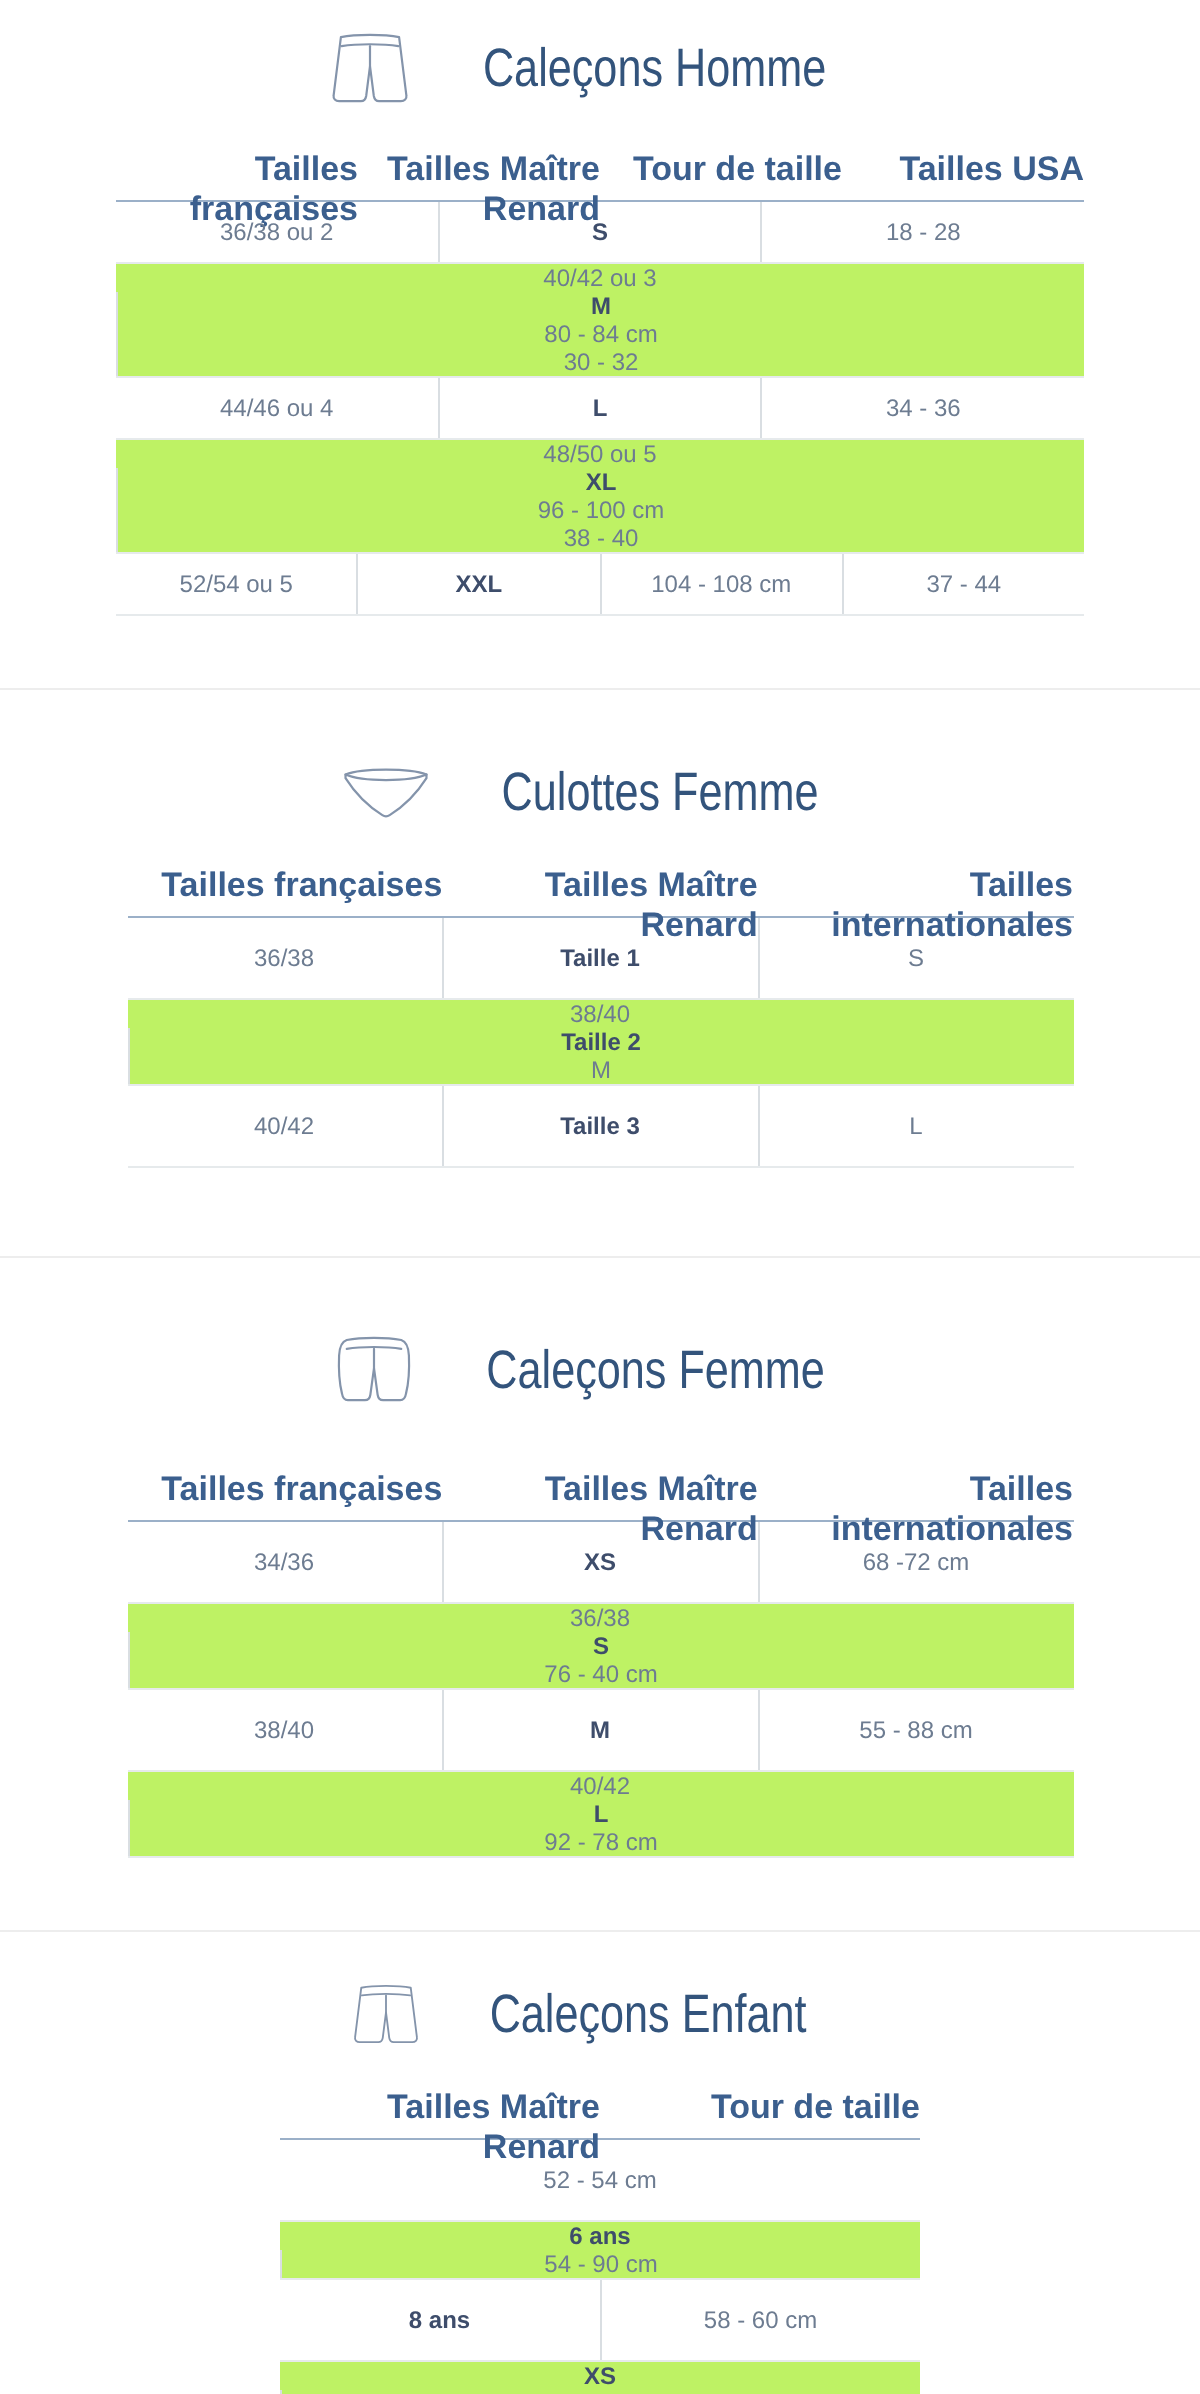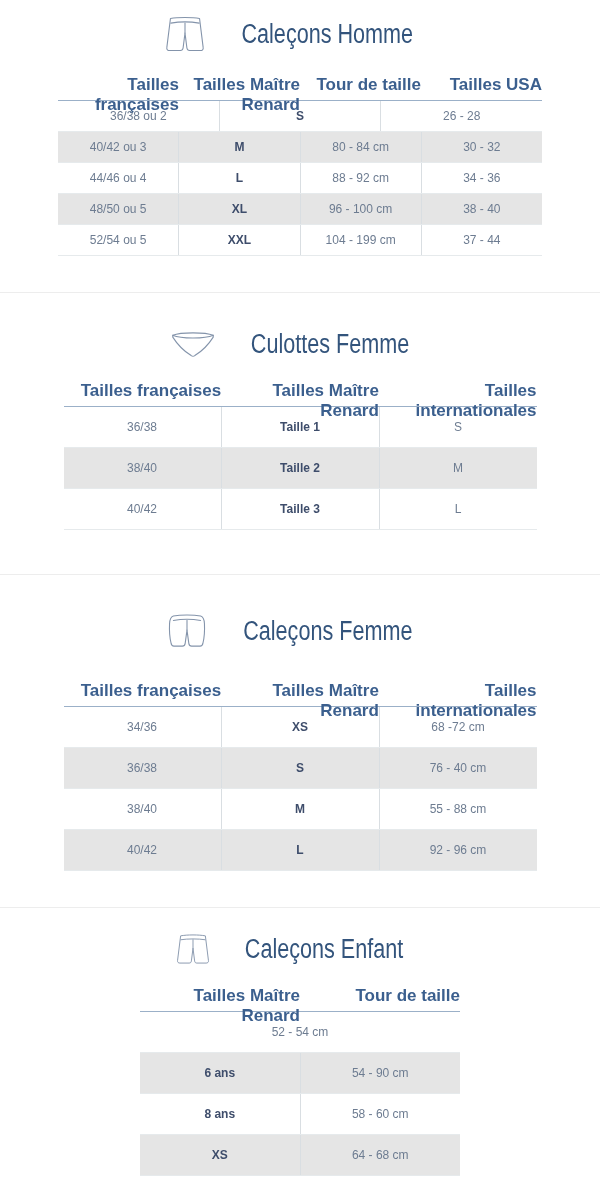--- a/index.html
+++ b/index.html
@@ -32,21 +32,21 @@
   .thead{
     display:flex; height:28px; align-items:flex-start;
     border-bottom:1px solid #9bb0c8;
   }
   .th{
     flex:1; text-align:right; font-weight:bold;
     font-size:17px; color:#3b5f8e; padding-top:2px;
   }
   .trow{ display:flex; }
   .trow + .trow{ border-top:1px solid #e6eaec; }
-  .trow.alt{ background:#e5e5e5; }
+  .trow.alt{ background:#bef264;flex-direction:column; }
   .td{
     flex:1; display:flex; align-items:center; justify-content:center;
     font-size:12px; color:#6d7c91; border-left:1px solid #d9dee2;
   }
   .td:first-child{ border-left:none; }
   .td.em{ font-weight:bold; color:#3e4d6b; }
   .rows-30 .td{ height:30px; }
   .rows-40 .td{ height:40px; }
 
   
@@ -86,44 +86,43 @@
     <div class="table table-4 rows-30">
         <div class="thead">
           <div class="th">Tailles françaises</div>
           <div class="th">Tailles Maître Renard</div>
           <div class="th">Tour de taille</div>
           <div class="th">Tailles USA</div>
         </div>
         <div class="trow">
           <div class="td">36/38 ou 2</div>
           <div class="td em">S</div>
-          <div class="td">26 - 28</div>
+          <div class="td">18 - 28</div>
         </div>
         <div class="trow alt">
           <div class="td">40/42 ou 3</div>
           <div class="td em">M</div>
           <div class="td">80 - 84 cm</div>
           <div class="td">30 - 32</div>
         </div>
         <div class="trow">
           <div class="td">44/46 ou 4</div>
           <div class="td em">L</div>
-          <div class="td">88 - 92 cm</div>
           <div class="td">34 - 36</div>
         </div>
         <div class="trow alt">
           <div class="td">48/50 ou 5</div>
           <div class="td em">XL</div>
           <div class="td">96 - 100 cm</div>
           <div class="td">38 - 40</div>
         </div>
         <div class="trow">
           <div class="td">52/54 ou 5</div>
           <div class="td em">XXL</div>
-          <div class="td">104 - 199 cm</div>
+          <div class="td">104 - 108 cm</div>
           <div class="td">37 - 44</div>
         </div>
       </div>
   </section>
 
   <hr class="divider div-1">
 
   <section class="sec-2">
     <div class="sec-header">
       <span class="sec-icon">
@@ -188,21 +187,21 @@
           <div class="td">76 - 40 cm</div>
         </div>
         <div class="trow">
           <div class="td">38/40</div>
           <div class="td em">M</div>
           <div class="td">55 - 88 cm</div>
         </div>
         <div class="trow alt">
           <div class="td">40/42</div>
           <div class="td em">L</div>
-          <div class="td">92 - 96 cm</div>
+          <div class="td">92 - 78 cm</div>
         </div>
       </div>
   </section>
 
   <hr class="divider div-3">
 
   <section class="sec-4">
     <div class="sec-header">
       <span class="sec-icon">
         <svg width="34" height="36" viewBox="0 0 44 42">

